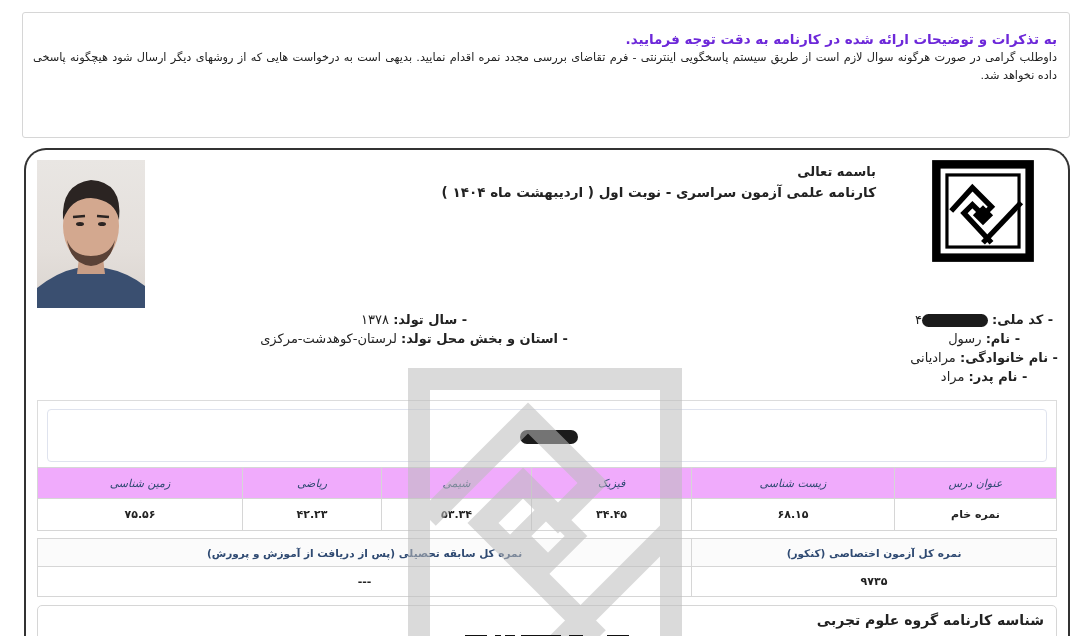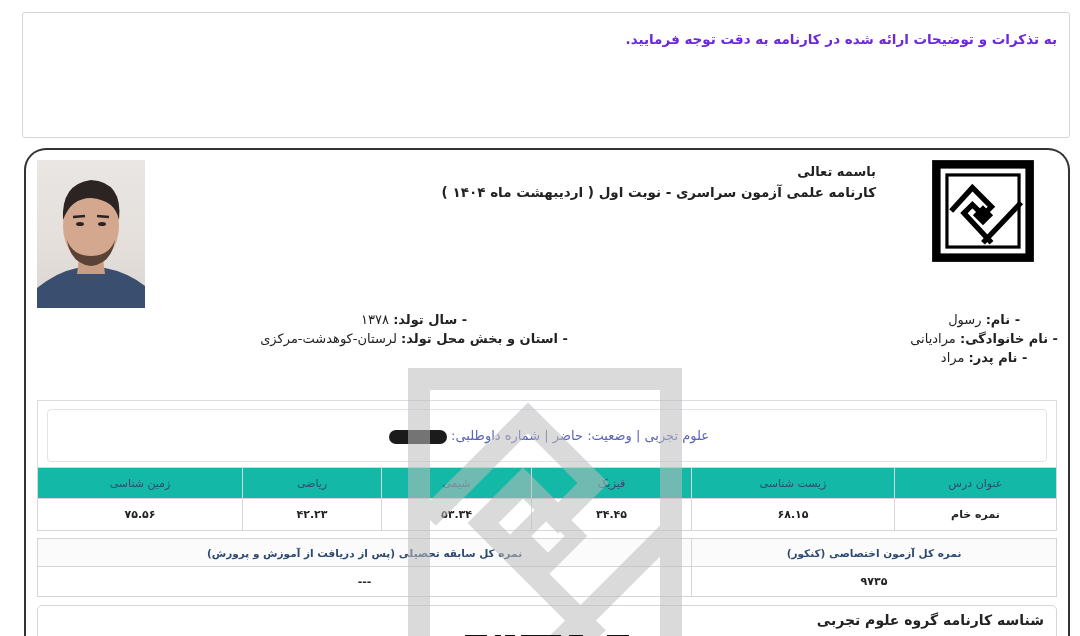--- a/index.html
+++ b/index.html
@@ -47,21 +47,21 @@
   }
   .status-text {
     position: absolute; left: 0; right: 0; top: 18px; text-align: center;
     font-size: 13px; color: #5a63b8;
   }
   .status-text .redact { width: 58px; height: 14px; margin-left: 4px; }
 
   table { border-collapse: collapse; position: absolute; font-size: 11px; }
   td, th { border: 1px solid #d6d6d6; text-align: center; }
   .scores { left: 11px; top: 317px; width: 1020px; }
-  .scores th { background: #14b8a6; color: #2f4a72; font-weight: normal; height: 31px; }
+  .scores th { background: #f0abfc; color: #2f4a72; font-weight: normal; height: 31px; font-style: italic; }
   .scores td { height: 32px; font-weight: bold; color: #222; }
 
   .totals { left: 11px; top: 388px; width: 1020px; }
   .totals th { height: 28px; color: #2f4a72; font-weight: bold; font-size: 10.5px; background: #fbfbfb; }
   .totals td { height: 30px; font-weight: bold; font-size: 11px; }
 
   .id-box {
     position: absolute; left: 11px; top: 455px; width: 1020px; height: 80px;
     border: 1px solid #d6d6d6; border-radius: 5px;
   }
@@ -70,20 +70,21 @@
   .watermark {
     position: absolute; left: 408px; top: 368px; width: 274px; height: 300px; pointer-events: none; opacity: 0.55;
   }
   .qr { position: absolute; left: 465px; top: 628px; width: 164px; height: 10px; }
 </style>
 </head>
 <body>
 
 <div class="notice">
   <div class="notice-title">به تذکرات و توضیحات ارائه شده در کارنامه به دقت توجه فرمایید.</div>
+  <div class="notice-text">داوطلب گرامی در صورت هرگونه سوال لازم است از طریق سیستم پاسخگویی اینترنتی - فرم تقاضای بررسی مجدد نمره اقدام نمایید. بدیهی است به درخواست هایی که از روشهای دیگر ارسال شود هیچگونه پاسخی داده نخواهد شد.</div>
 </div>
 
 <div class="card">
 
   <div class="logo">
     <svg viewBox="0 0 100 100" width="106" height="106">
       <rect x="6" y="6" width="88" height="88" fill="none" stroke="#000" stroke-width="8"></rect>
       <rect x="16" y="16" width="68" height="68" fill="none" stroke="#000" stroke-width="3"></rect>
       <g fill="none" stroke="#000" stroke-width="5" stroke-linejoin="miter">
         <path d="M20 50 L40 28 L58 46 L50 54 L40 44 L32 52 L58 80"></path>
@@ -106,20 +107,24 @@
     </svg>
   </div>
 
   <div class="heading">
     <div class="l1">باسمه تعالی</div>
     <div class="l2">کارنامه علمی آزمون سراسری - نوبت اول ( اردیبهشت ماه ۱۴۰۴ )</div>
   </div>
 
   <div class="info info-right">
     <div>
+      <span class="lbl">- کد ملی:</span>
+      <span class="redact"></span><span>۴</span>
+    </div>
+    <div>
       <span class="lbl">- نام:</span>
       <span>رسول</span>
     </div>
     <div>
       <span class="lbl">- نام خانوادگی:</span>
       <span>مرادیانی</span>
     </div>
     <div>
       <span class="lbl">- نام پدر:</span>
       <span>مراد</span>
@@ -133,21 +138,20 @@
     </div>
     <div>
       <span class="lbl">- استان و بخش محل تولد:</span>
       <span>لرستان-کوهدشت-مرکزی</span>
     </div>
   </div>
 
   <div class="status-wrap">
     <div class="status-box">
       <div class="status-text">
-        <span>علوم تجربی | وضعیت: حاضر | شماره داوطلبی:</span>
         <span class="redact"></span>
       </div>
     </div>
   </div>
 
   <table class="scores">
     <tbody>
         <tr>
       <th style="width:162px">عنوان درس</th>
       <th style="width:203px">زیست شناسی</th>

